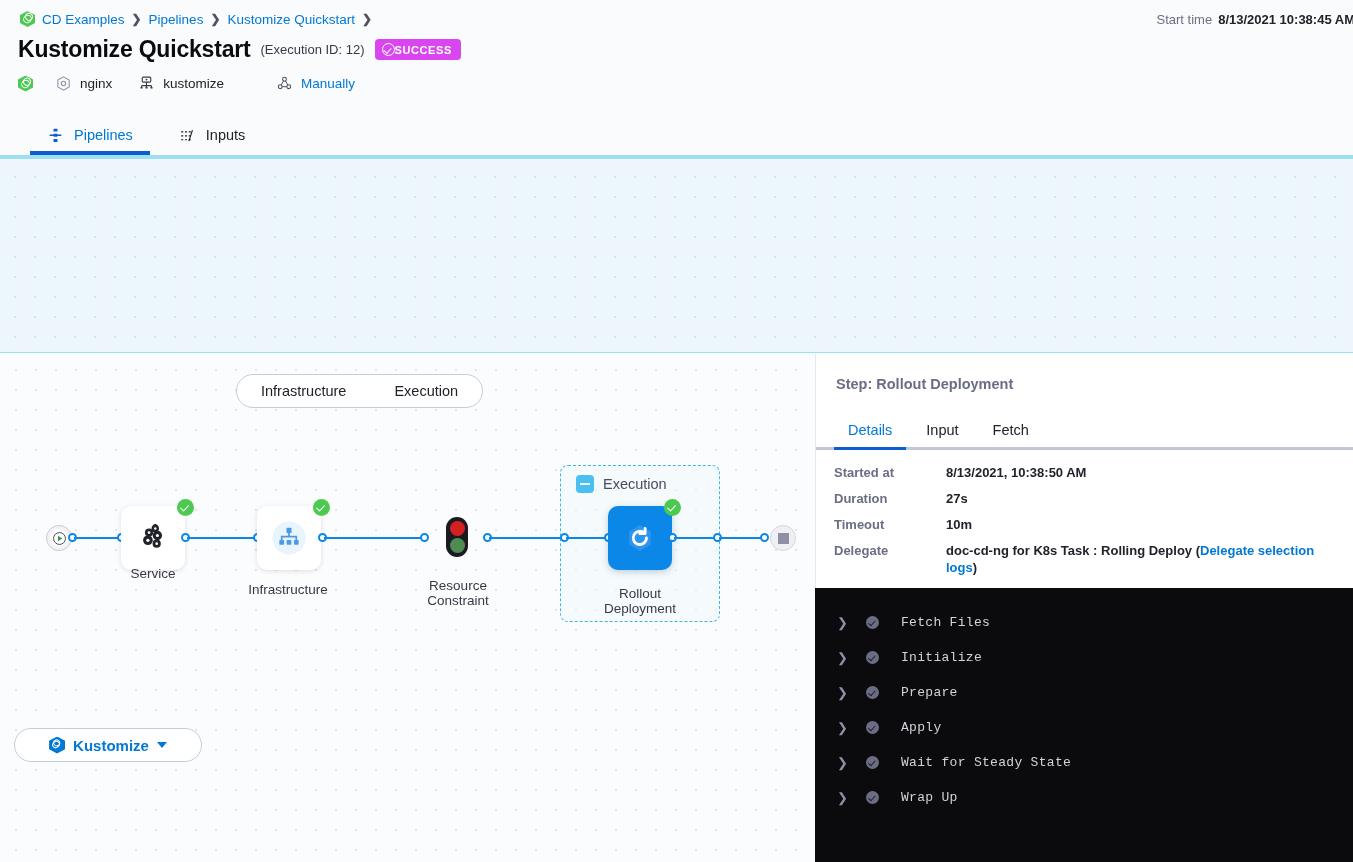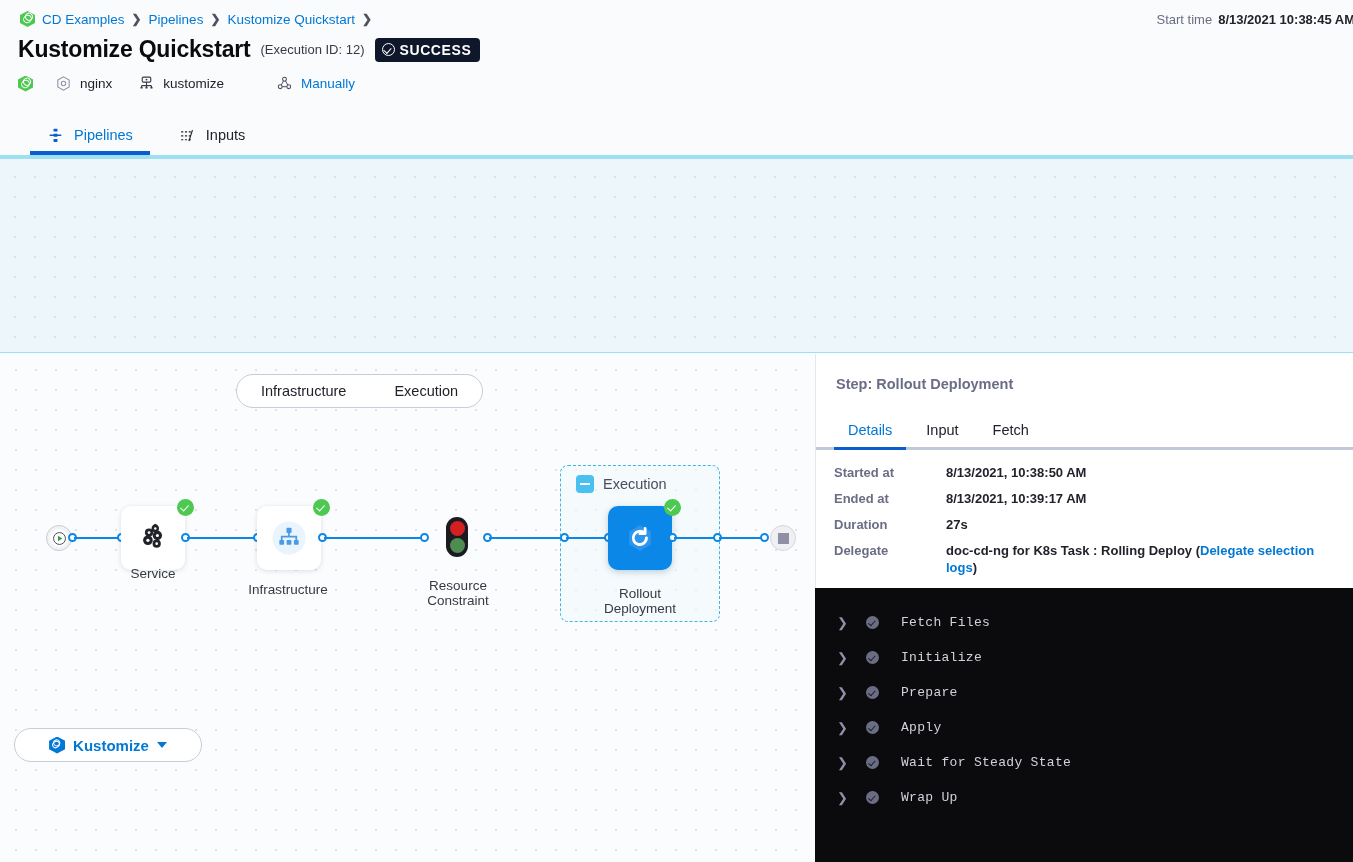--- a/index.html
+++ b/index.html
@@ -26,22 +26,22 @@
   .harness-hex .lnk:after { content:""; position:absolute; left:1.5px; top:-2px; width:6px;height:6px;
       border:1.6px solid #fff; border-radius:50%; }
 
   .starttime { position: absolute; right: -2px; top: 12px; font-size: 13px; white-space: nowrap; }
   .starttime .lbl { color: #6b6d85; margin-right: 6px; }
   .starttime .val { color: #22222a; font-weight: 600; }
 
   .title-row { position: absolute; left: 18px; top: 36px; display: flex; align-items: center; gap: 10px; }
   .title { font-size: 23px; font-weight: bold; color: #0b0b0d; letter-spacing: -0.2px; }
   .exec-id { font-size: 13px; color: #383946; }
-  .badge { background: #0f172a; color: #fff; font-size: 14px; font-weight: bold; letter-spacing: .6px;
-           border-radius: 4px; padding: 4px 9px 4px 7px; display: flex; align-items: center; gap: 5px; }
+  .badge { background: #d946ef; color: #fff; font-size: 11px; font-weight: bold; letter-spacing: .6px;
+           border-radius: 4px; padding: 4px 9px 4px 7px; display: flex; align-items: center; }
   .badge .ck { width: 13px; height: 13px; border-radius: 50%; border: 1.5px solid #fff; position: relative;
                flex: 0 0 auto; }
   .badge .ck:after { content:""; position:absolute; left:2.6px; top:1.6px; width:3.6px; height:6px;
       border:solid #fff; border-width:0 1.5px 1.5px 0; transform:rotate(42deg); }
 
   .meta-row { position: absolute; left: 18px; top: 75px; display: flex; font-size: 13.5px; }
   .meta-item { display: flex; align-items: center; gap: 8px; color: #22222a; }
   .meta-item.trig { color: #0278d5; }
   .ico { width: 17px; height: 17px; flex: 0 0 auto; display: block; }
 
@@ -377,26 +377,26 @@
       <div class="dtab active">Details</div>
       <div class="dtab">Input</div>
       <div class="dtab">Fetch</div>
     </div>
     <div class="dl">
       <div class="dl-row">
         <div class="dl-k">Started at</div>
         <div class="dl-v">8/13/2021, 10:38:50 AM</div>
       </div>
       <div class="dl-row">
-        <div class="dl-k">Ended at</div>
-        <div class="dl-v">8/13/2021, 10:39:17 AM</div>
-      </div>
-      <div class="dl-row">
         <div class="dl-k">Duration</div>
         <div class="dl-v">27s</div>
+      </div>
+      <div class="dl-row">
+        <div class="dl-k">Timeout</div>
+        <div class="dl-v">10m</div>
       </div>
       <div class="dl-row">
         <div class="dl-k">Delegate</div>
         <div class="dl-v"><span>doc-cd-ng for K8s Task : Rolling Deploy (</span><a href="#">Delegate selection logs</a><span>)</span></div>
       </div>
     </div>
   </div>
 
   <div class="logs">
     <div style="padding-top:17px;">

